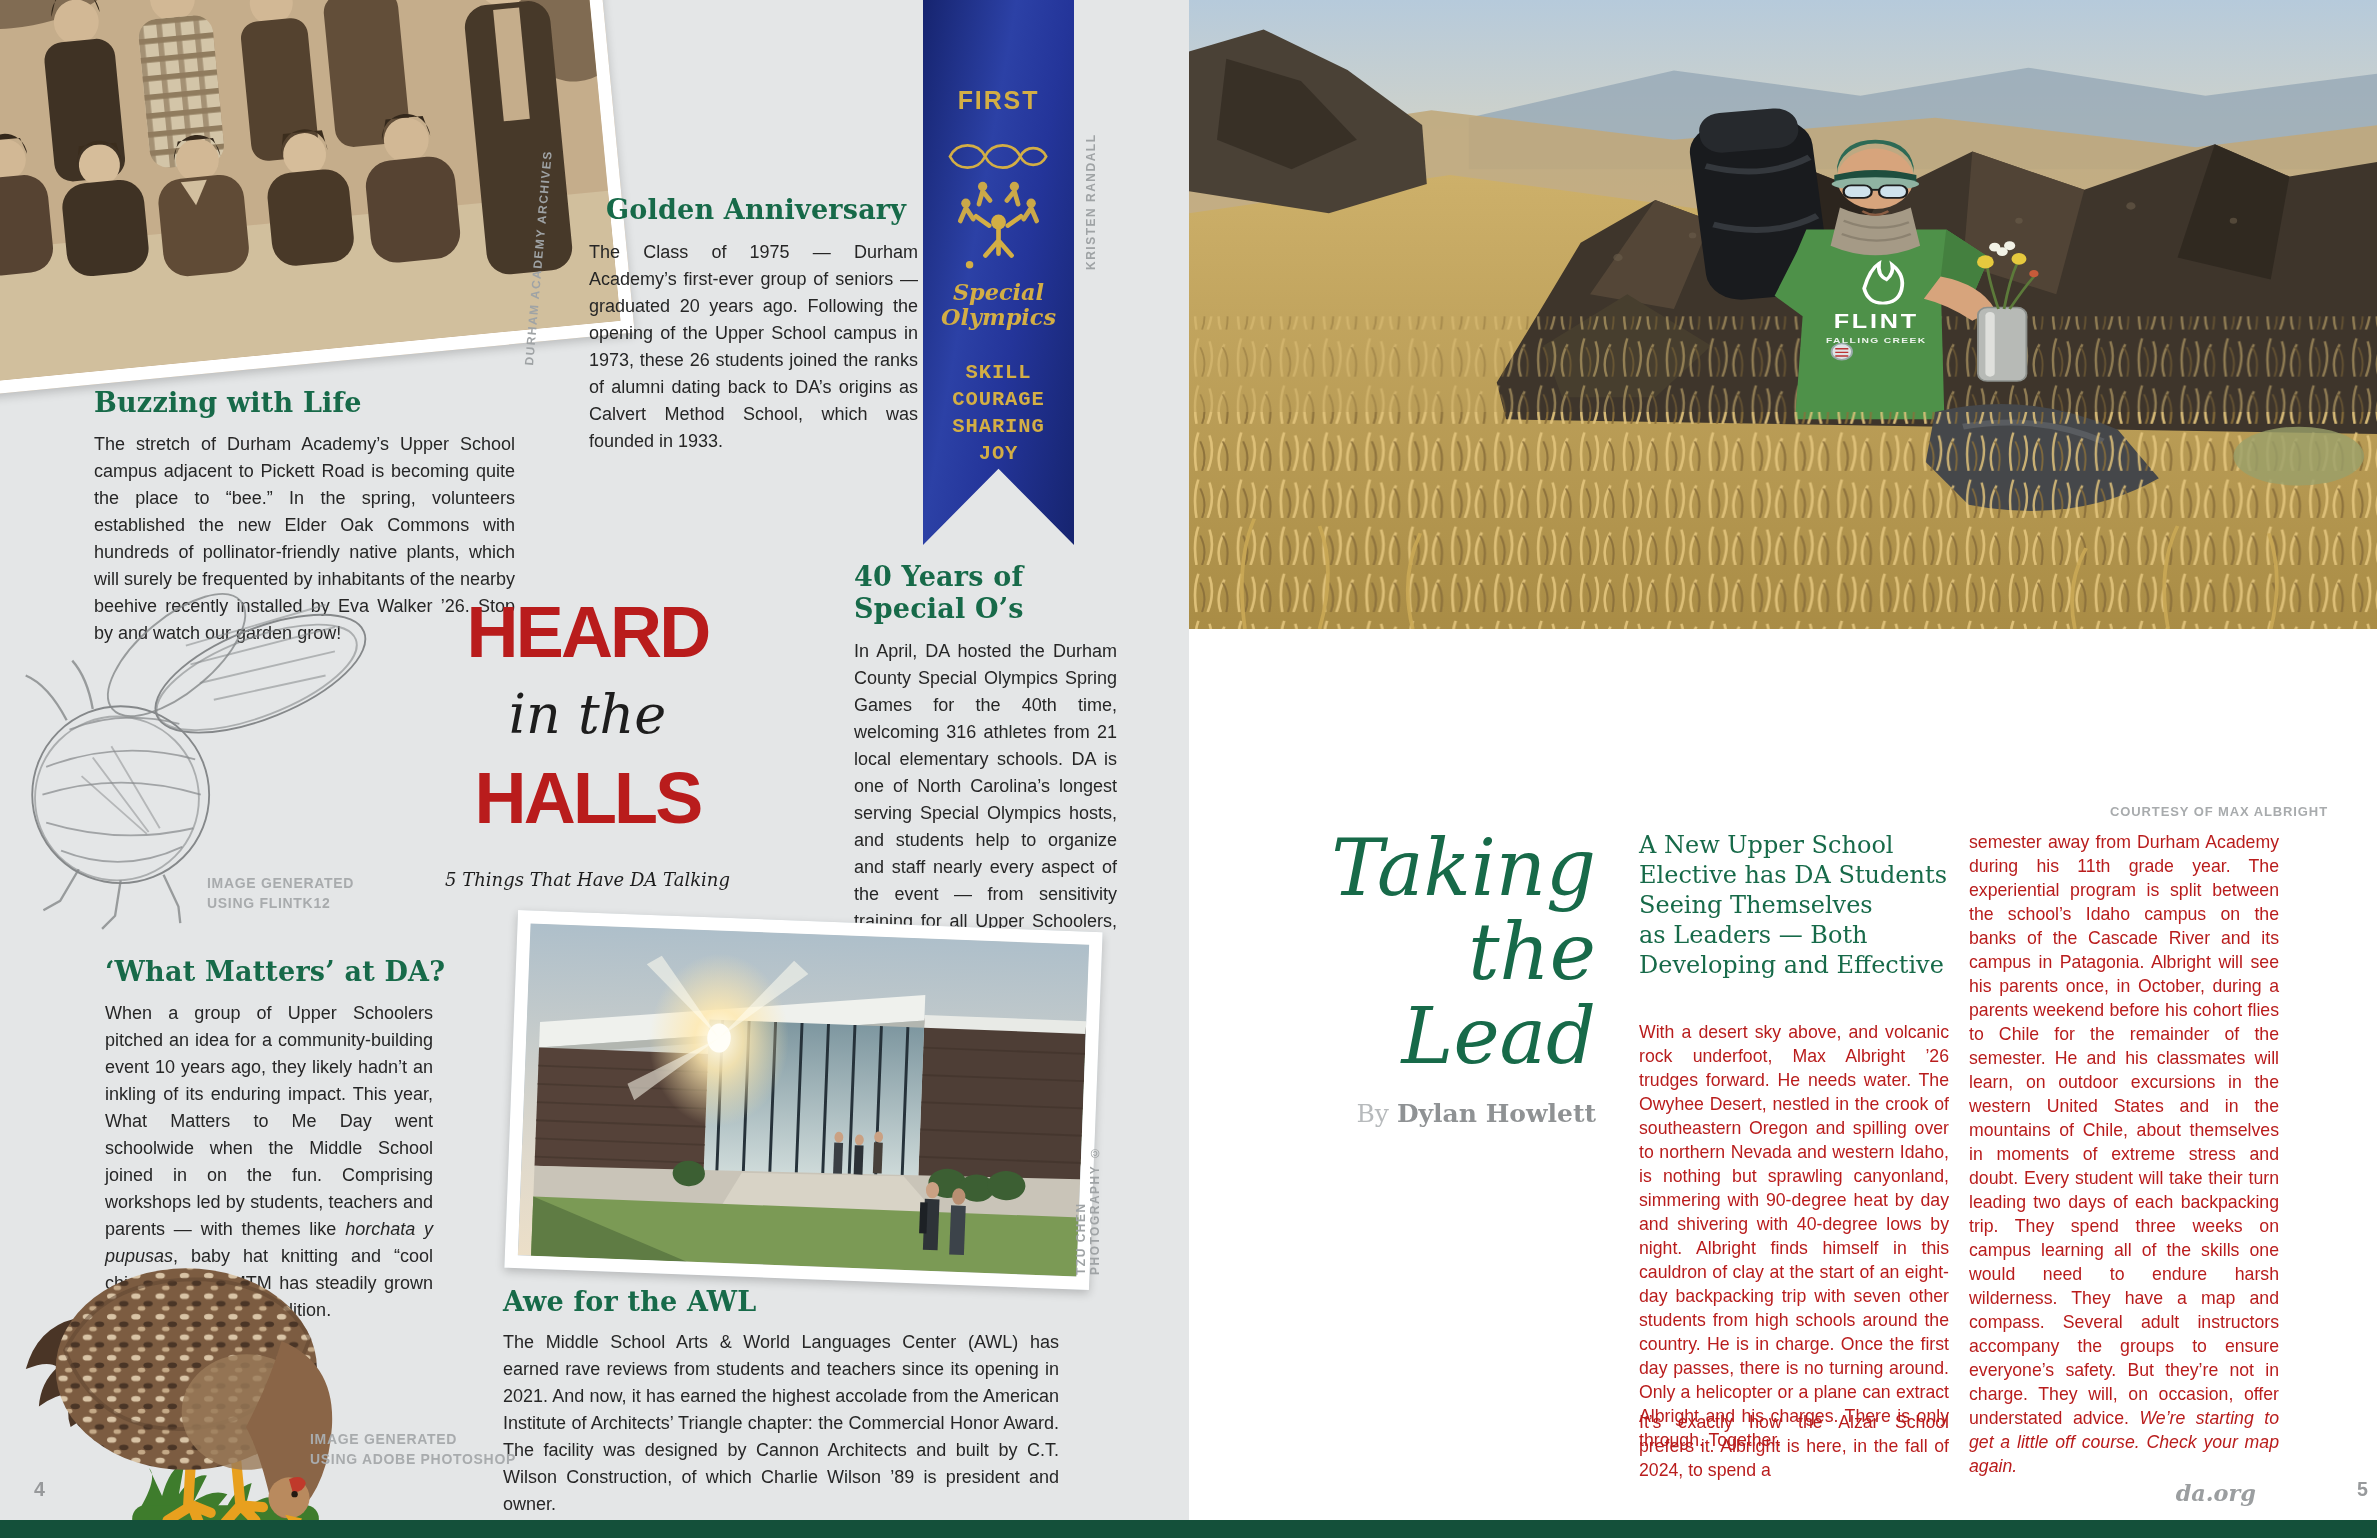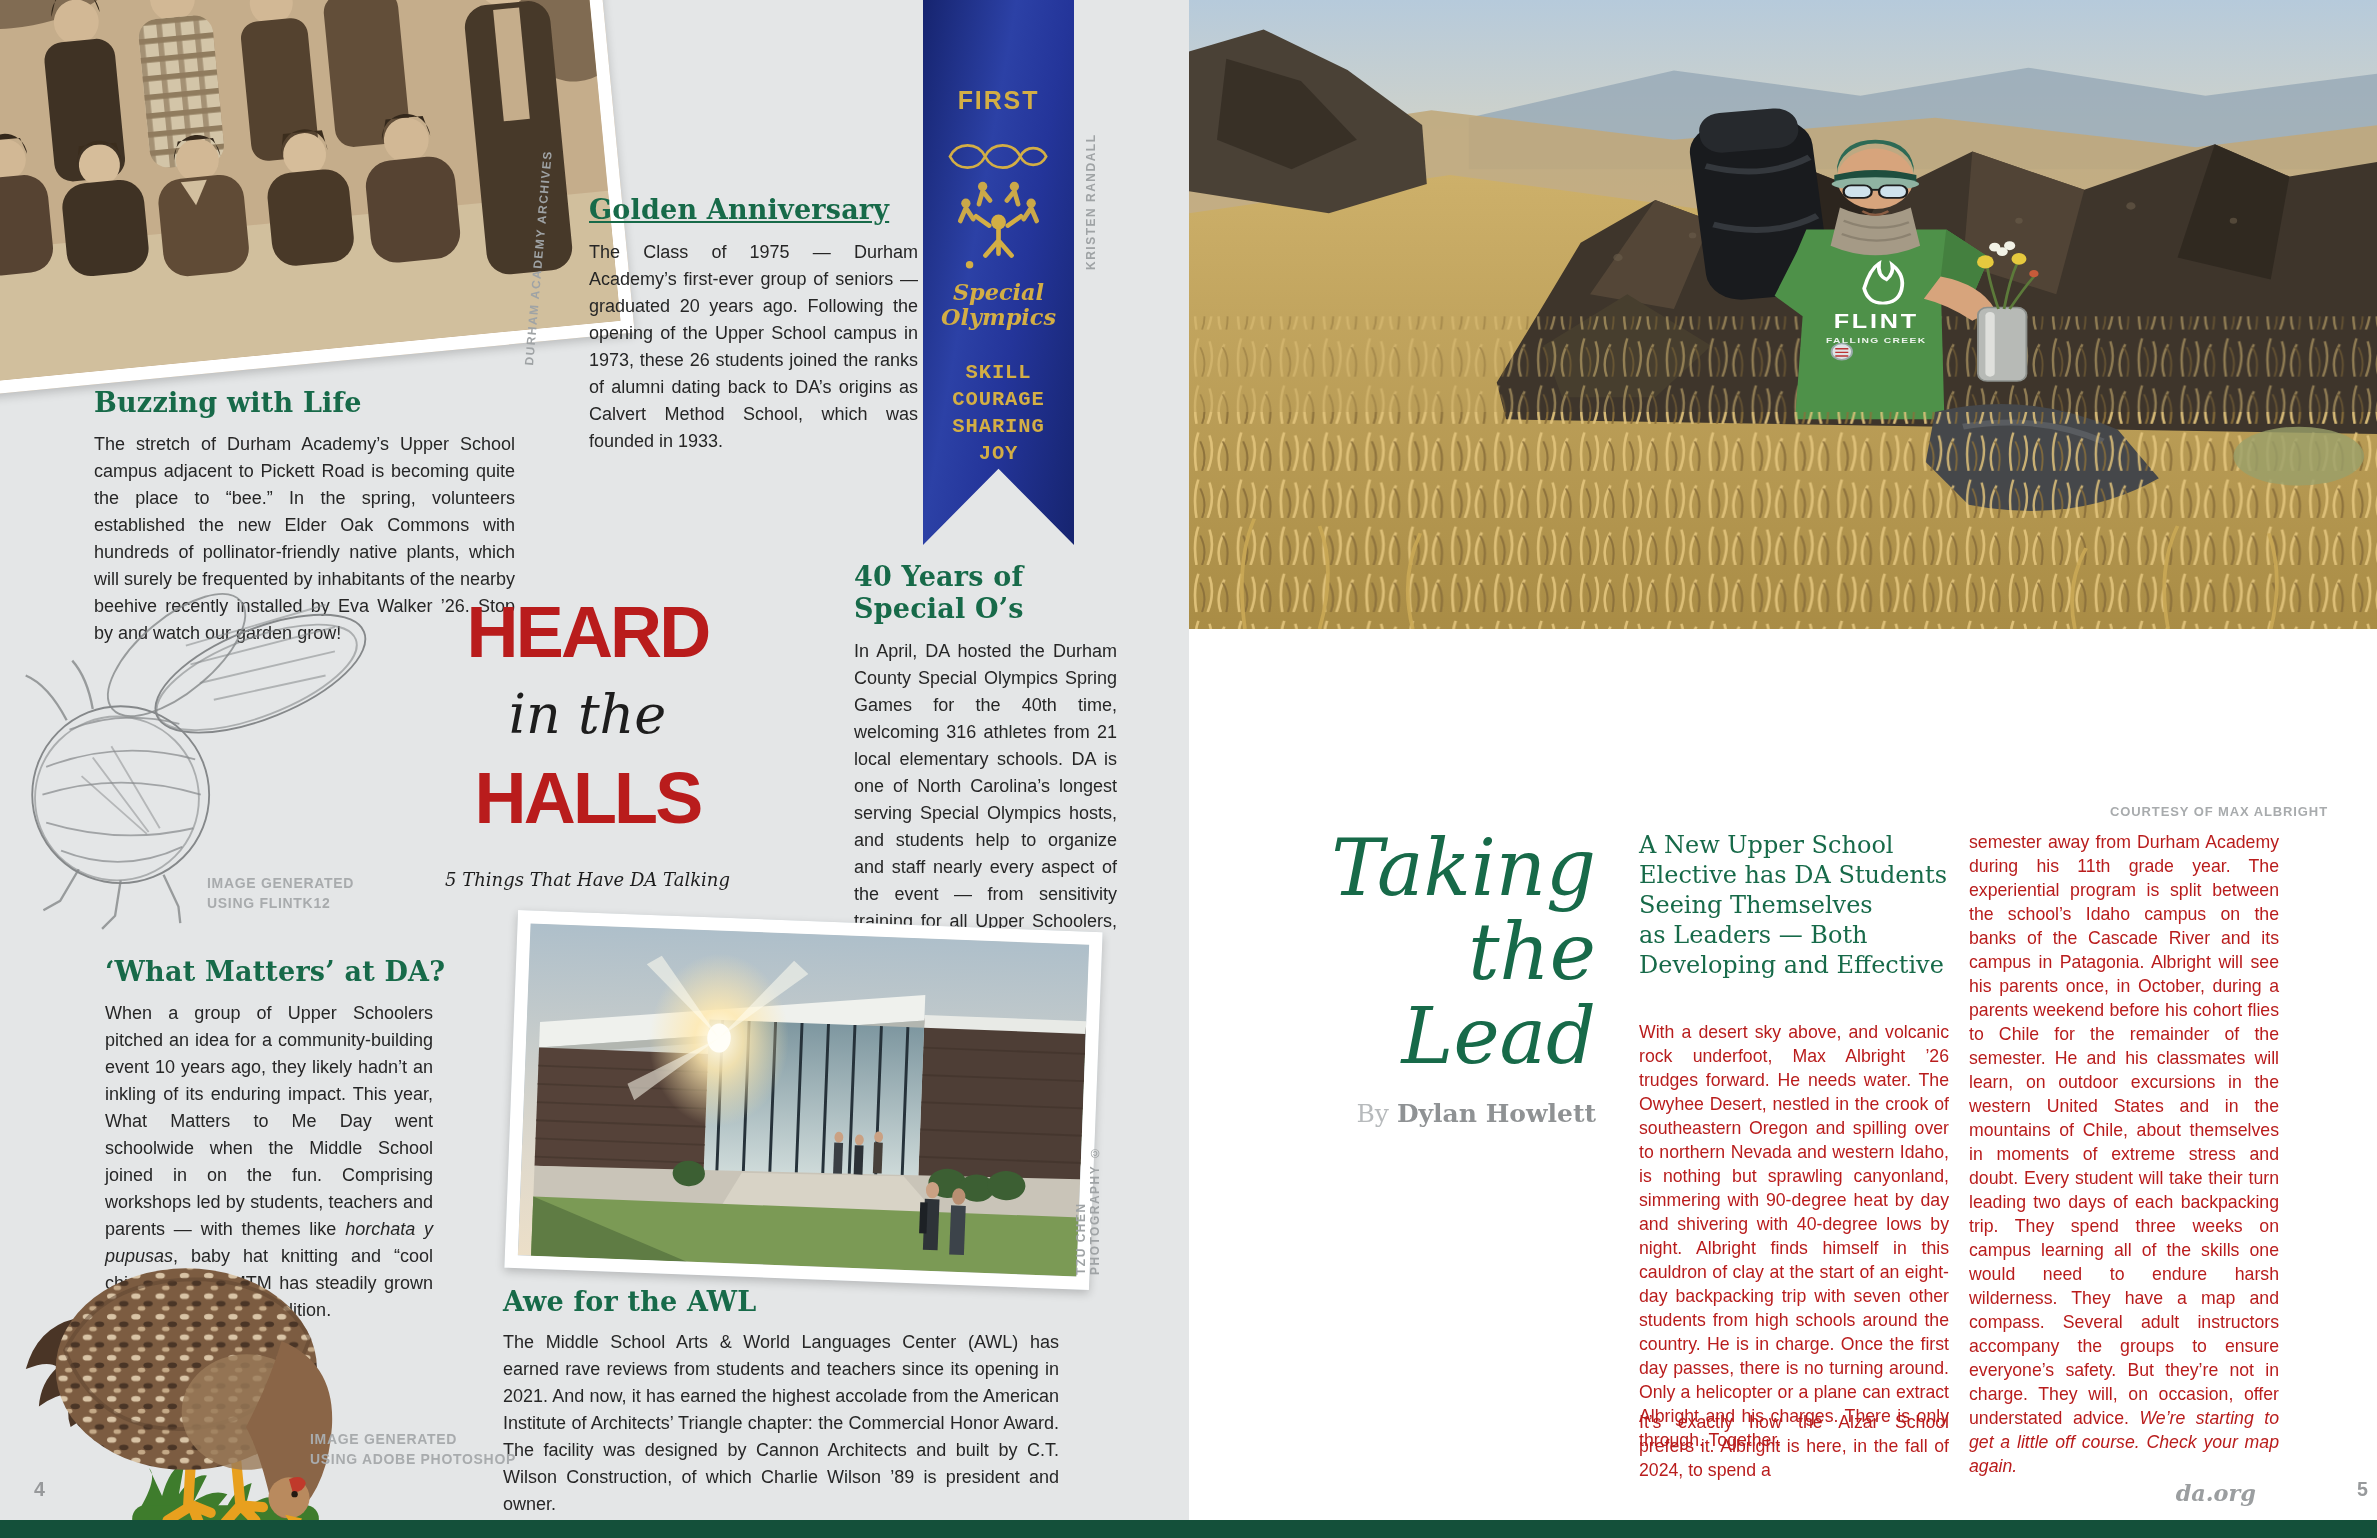--- a/index.html
+++ b/index.html
@@ -120,21 +120,21 @@
             <circle cx="0" cy="0" r="24" fill="#d8bf9d"></circle>
             <path d="M-26,-2 a26,26 0 0 1 52,0 l-6,-22 -40,0 z" fill="#241b12"></path>
             <rect x="-48" y="20" width="96" height="110" rx="28" fill="#4a392c"></rect>
           </g>
       </g>
       <rect width="700" height="470" fill="#a98d62" opacity=".12"></rect>
     </svg>
   </div>
   <div class="abs vcred" style="left:533px;top:114px;height:252px;transform:rotate(185deg);">DURHAM ACADEMY ARCHIVES</div>
 
-  <div class="abs h-green" style="left:589px;top:194px;text-decoration:underline;">Golden Anniversary</div>
+  <div class="abs h-green" style="left:606px;top:194px;">Golden Anniversary</div>
   <div class="abs body-s" style="left:589px;top:239px;width:329px;">The Class of 1975 — Durham Academy’s first-ever group of seniors — graduated 20 years ago. Following the opening of the Upper School campus in 1973, these 26 students joined the ranks of alumni dating back to DA’s origins as Calvert Method School, which was founded in 1933.</div>
 
   <div class="ribbon">
     <div class="ribbon-first gold">FIRST</div>
     <svg class="abs" style="left:20.5px;top:138px;" width="110" height="37" viewBox="0 0 118 40">
       <path d="M6,20 C14,4 36,4 44,20 C52,36 74,36 82,20 C88,8 104,8 110,20 C104,32 88,32 82,20 C74,4 52,4 44,20 C36,36 14,36 6,20 Z" fill="none" stroke="#d3ae45" stroke-width="3"></path>
     </svg>
     <svg class="abs" style="left:24px;top:179px;" width="103" height="97" viewBox="0 0 110 104">
       <g stroke="#d3ae45" stroke-width="5" stroke-linecap="round" fill="none">
         <circle cx="55" cy="46" r="8" fill="#d3ae45" stroke="none"></circle>

